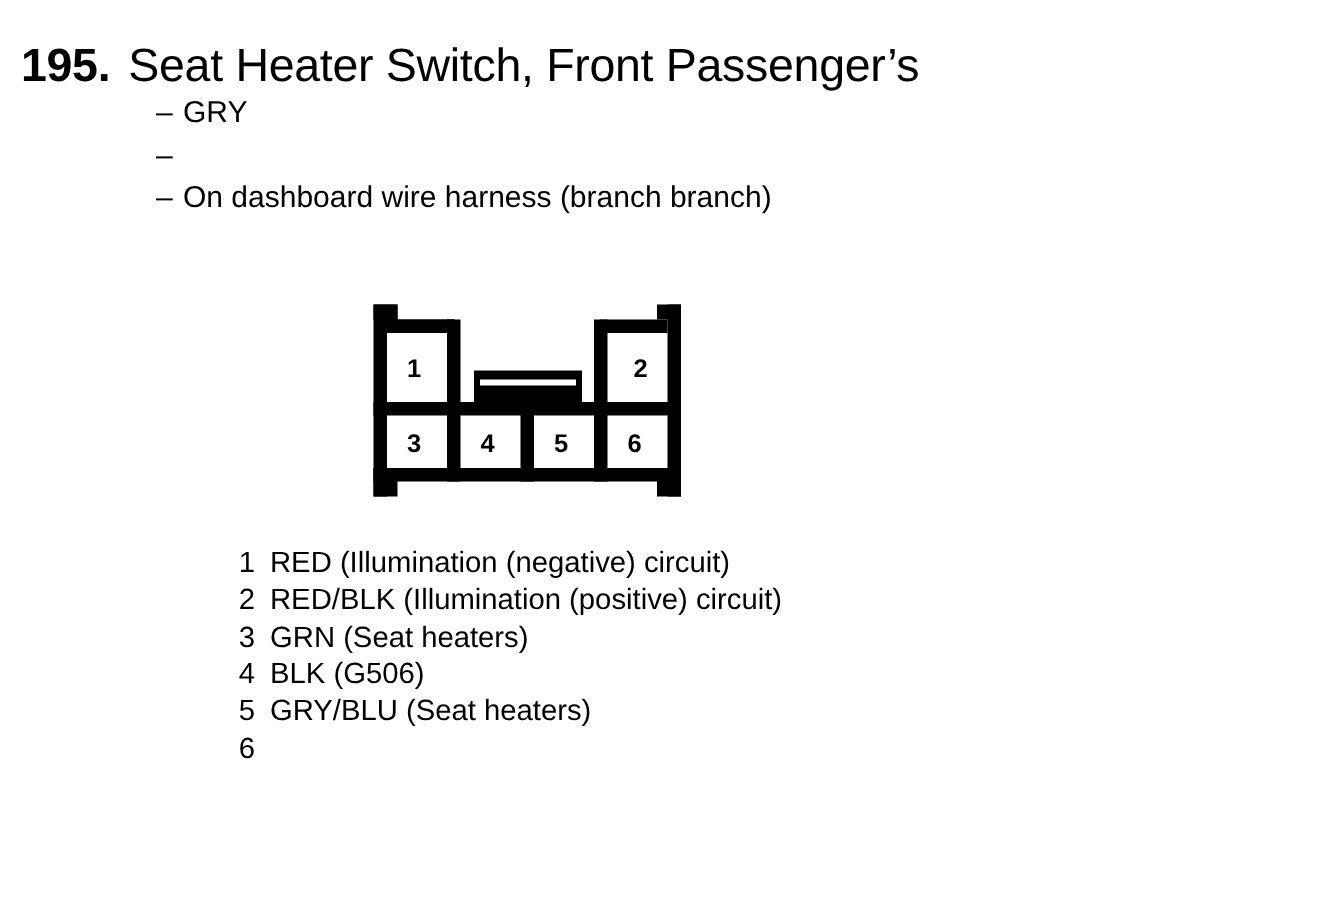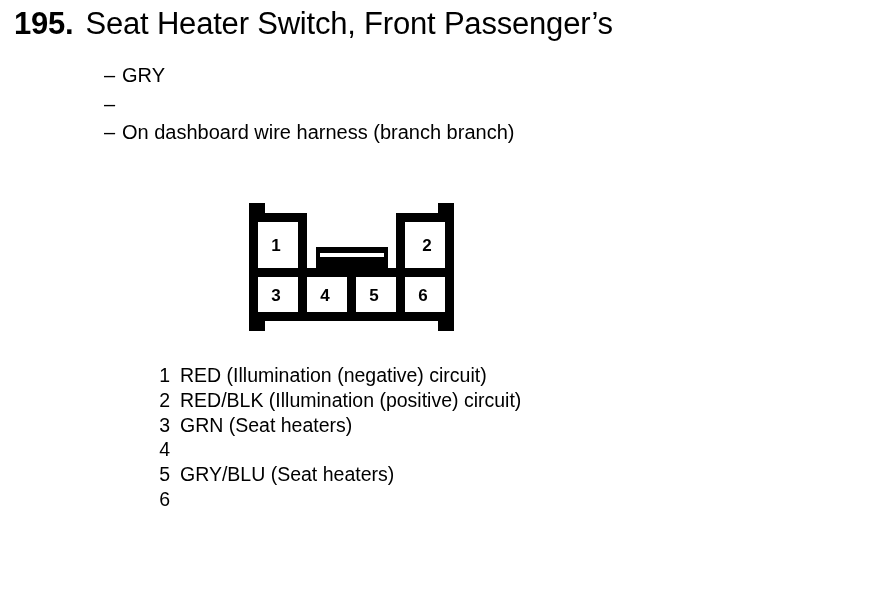--- a/index.html
+++ b/index.html
@@ -13,21 +13,21 @@
     position: relative;
     font-family: "Liberation Sans", sans-serif;
     color: #000000;
     overflow: hidden;
   }
 
   
   .title-row {
     position: absolute;
     left: 14px;
-    top: 6px;
+    top: 26px;
     display: flex;
     align-items: baseline;
     white-space: nowrap;
   }
   .title-number {
     font-size: 31px;
     font-weight: bold;
     letter-spacing: -0.2px;
   }
   .title-text {
@@ -176,20 +176,21 @@
   <div class="legend-row">
     <span class="legend-num">2</span>
     <span class="legend-desc">RED/BLK (Illumination (positive) circuit)</span>
   </div>
   <div class="legend-row">
     <span class="legend-num">3</span>
     <span class="legend-desc">GRN (Seat heaters)</span>
   </div>
   <div class="legend-row">
     <span class="legend-num">4</span>
+    <span class="legend-desc">BLK (G506)</span>
   </div>
   <div class="legend-row">
     <span class="legend-num">5</span>
     <span class="legend-desc">GRY/BLU (Seat heaters)</span>
   </div>
   <div class="legend-row">
     <span class="legend-num">6</span>
   </div>
 </div>
 

